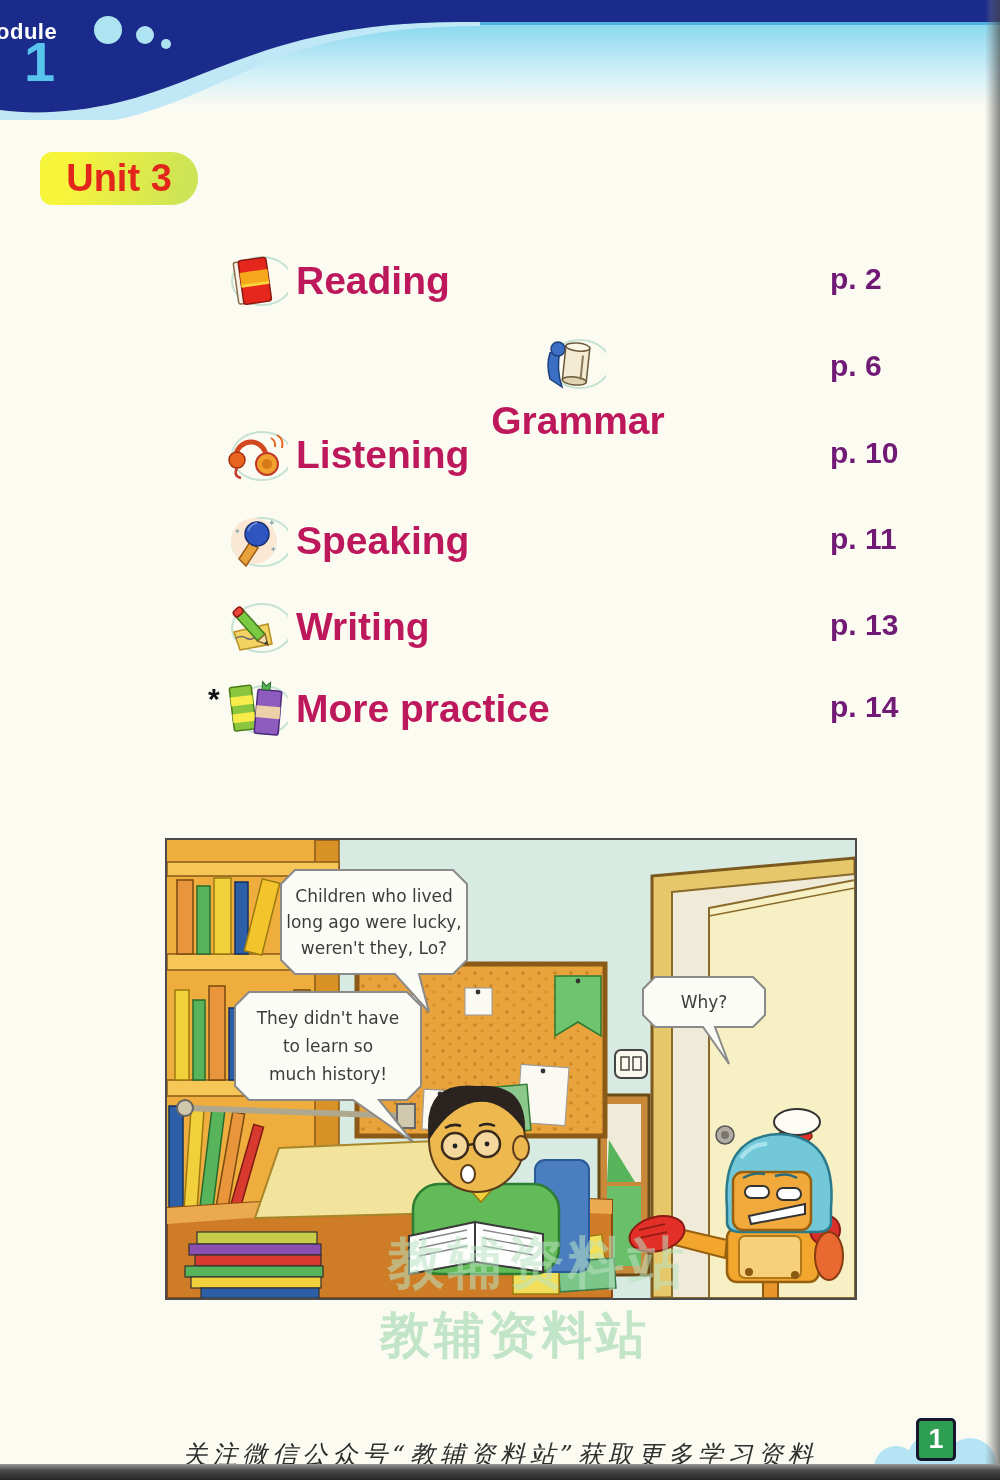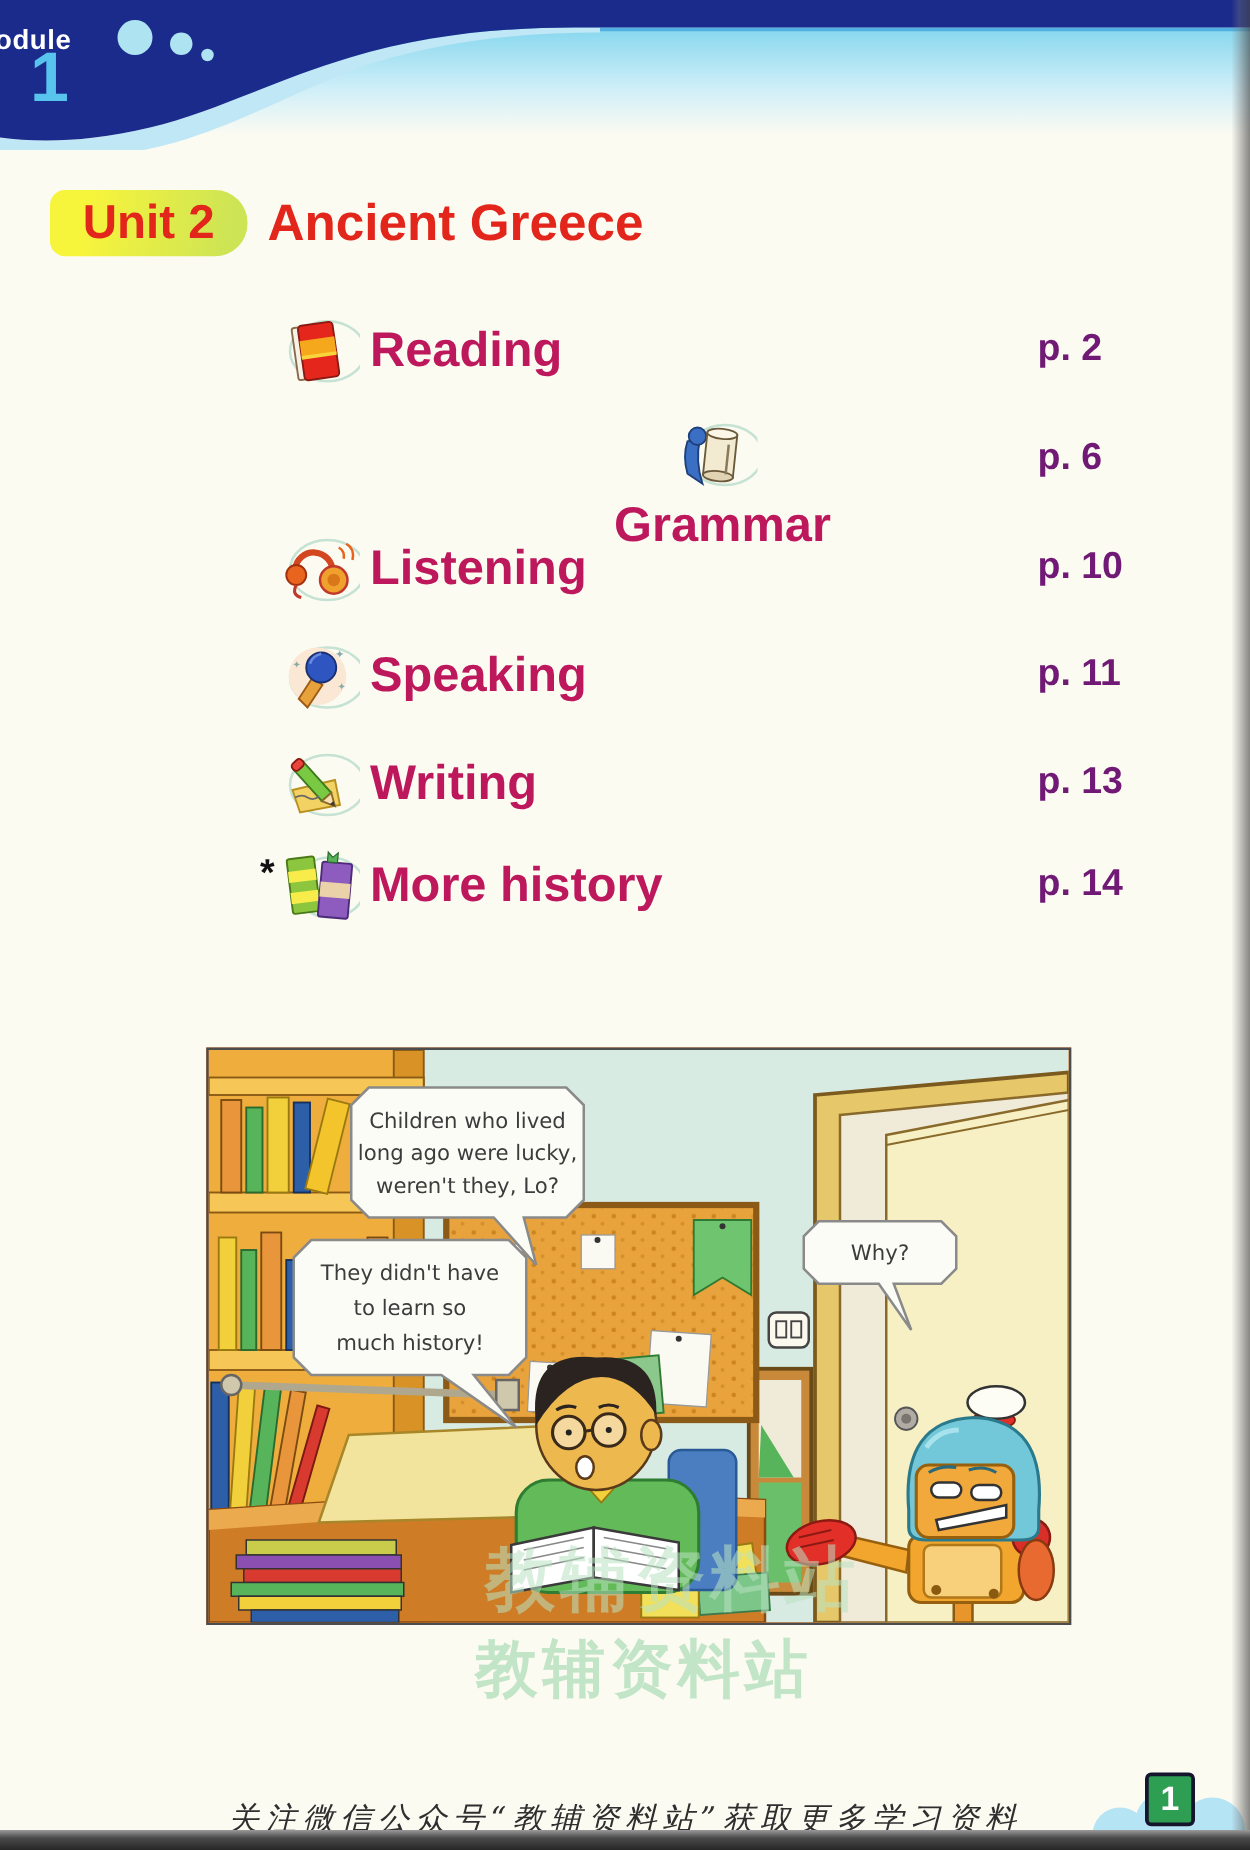--- a/index.html
+++ b/index.html
@@ -78,23 +78,22 @@
         <circle cx="145" cy="35" r="9" fill="#aee3f2"></circle>
         <circle cx="166" cy="44" r="5" fill="#aee3f2"></circle>
         <circle cx="192" cy="55" r="6" fill="#1b2b8c"></circle>
       </g>
     </svg>
     <span class="module-word">odule</span>
     <span class="module-num">1</span>
   </div>
 
   <div class="unit-pill">
-    <span>Unit 2</span>
-  </div>
-  <div class="unit-title">Ancient Greece</div>
+    <span>Unit 3</span>
+  </div>
 
   <div class="toc-row" style="top:248px;">
     <span class="toc-icon">
       <svg width="64" height="58" viewBox="0 0 64 58">
         <ellipse cx="38" cy="29" rx="30" ry="24" fill="none" stroke="#c5e2d2" stroke-width="2"></ellipse>
         <g transform="rotate(-8 30 30)">
           <rect x="12" y="8" width="8" height="42" rx="2" fill="#f6f2e6" stroke="#8a6a4a" stroke-width="1.5"></rect>
           <rect x="17" y="7" width="28" height="44" rx="3" fill="#e5261d" stroke="#8a1a12" stroke-width="1.5"></rect>
           <rect x="17" y="19" width="28" height="14" fill="#f6a81c"></rect>
           <rect x="17" y="31" width="28" height="3" fill="#f8d53a"></rect>
@@ -185,21 +184,21 @@
           <rect x="8" y="16" width="22" height="9" fill="#f7ec4a"></rect>
           <rect x="8" y="33" width="22" height="9" fill="#f7ec4a"></rect>
         </g>
         <g transform="rotate(5 42 32)">
           <rect x="32" y="10" width="24" height="44" rx="2" fill="#8e5bbf" stroke="#4e2a7a" stroke-width="1.5"></rect>
           <rect x="32" y="26" width="24" height="12" fill="#ecd2a8"></rect>
           <polygon points="36,10 44,10 44,2 40,6 36,2" fill="#58b45a" stroke="#2a6a2e" stroke-width="1"></polygon>
         </g>
       </svg>
     </span>
-    <span class="toc-label">More history</span>
+    <span class="toc-label">More practice</span>
     <span class="toc-page">p. 14</span>
   </div>
 
   <div class="cartoon">
     <svg width="688" height="458" viewBox="0 0 688 458">
       <defs>
         <pattern id="corkdots" width="16" height="13" patternUnits="userSpaceOnUse">
           <circle cx="4" cy="3" r="1.8" fill="#c8801f"></circle>
           <circle cx="11" cy="9" r="1.5" fill="#d18a28"></circle>
         </pattern>

